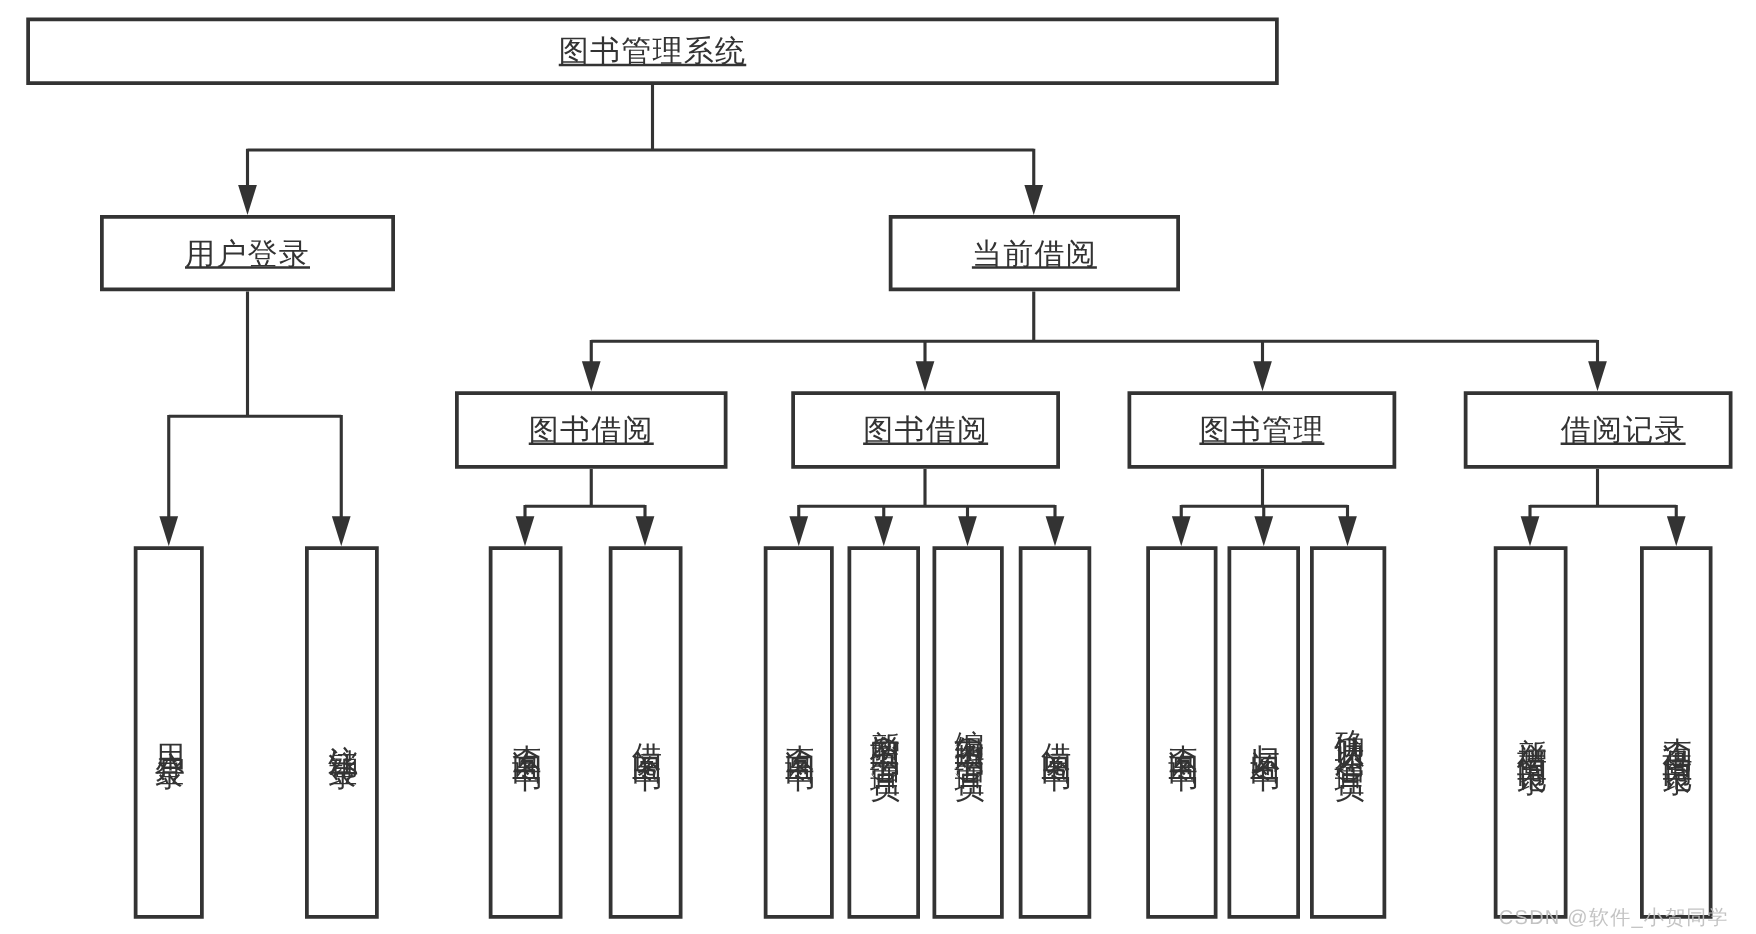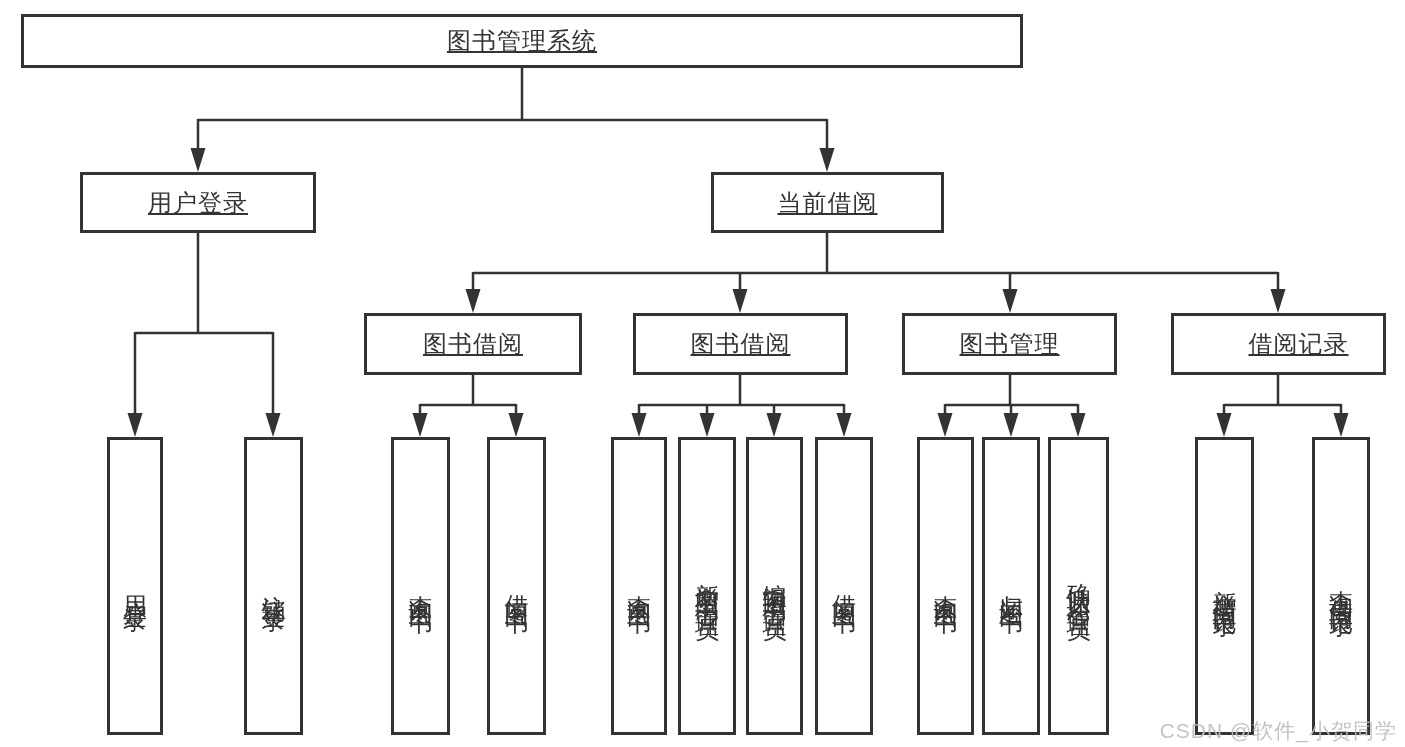--- a/index.html
+++ b/index.html
@@ -42,23 +42,23 @@
   .box.v span {
     writing-mode: vertical-rl;
     text-orientation: mixed;
     font-size: 24px;
     letter-spacing: 5px;
     line-height: 1;
     white-space: nowrap;
   }
   .watermark {
     position: absolute;
-    right: 8px;
+    right: 22px;
     bottom: 2px;
-    font-size: 21px;
+    font-size: 16px;
     color: rgba(190, 190, 190, 0.92);
     letter-spacing: 1px;
     white-space: nowrap;
     z-index: 5;
   }
 </style>
 </head>
 <body>
 
 <div id="canvas">

